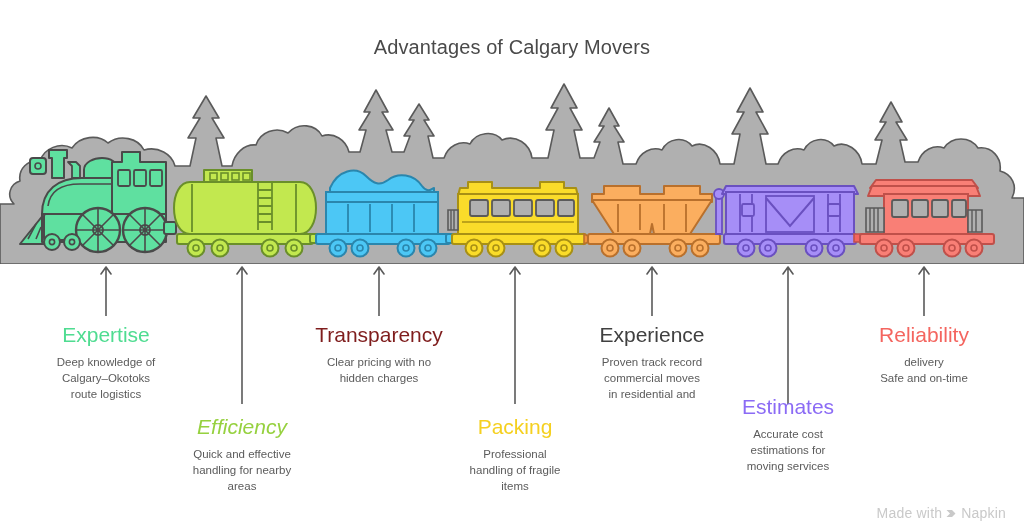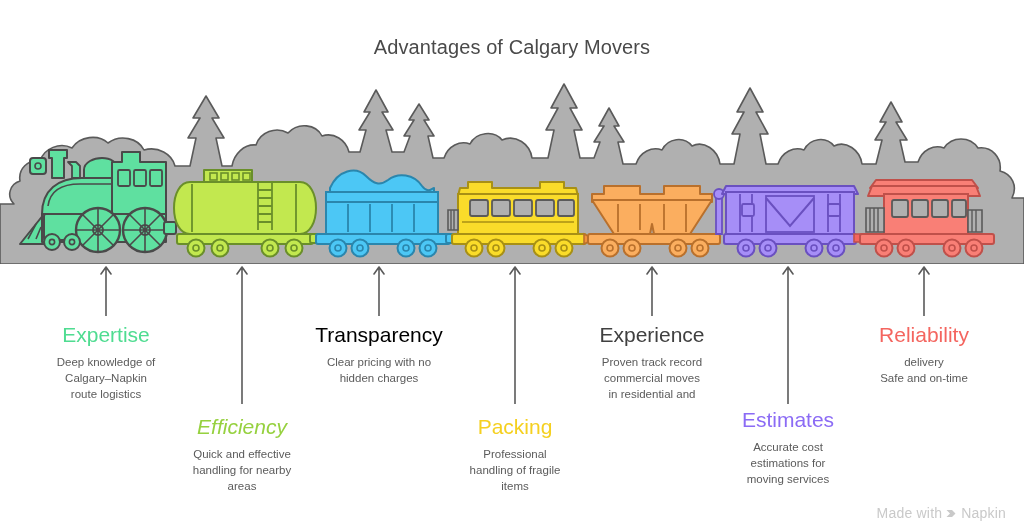--- a/index.html
+++ b/index.html
@@ -368,36 +368,36 @@
   <div class="arrow" style="left:917px; top:264px;">
     <svg width="14" height="52" viewBox="0 0 14 52">
         <path d="M7,52 L7,4 M2,10 L7,3 L12,10" fill="none" stroke="#5a5a5a" stroke-width="1.6" stroke-linecap="round" stroke-linejoin="round"></path>
       </svg>
   </div>
 
   <div class="callout" style="left:11px; top:325px;">
     <div class="cl-title" style="color:#4fdc91;">Expertise</div>
     <div class="cl-desc">
       <div>Deep knowledge of</div>
-      <div>Calgary–Napkin</div>
+      <div>Calgary–Okotoks</div>
       <div>route logistics</div>
     </div>
   </div>
 
   <div class="callout" style="left:147px; top:417px;">
     <div class="cl-title" style="color:#96d13f;font-style:italic;">Efficiency</div>
     <div class="cl-desc">
       <div>Quick and effective</div>
       <div>handling for nearby</div>
       <div>areas</div>
     </div>
   </div>
 
   <div class="callout" style="left:284px; top:325px;">
-    <div class="cl-title" style="color:#000000;">Transparency</div>
+    <div class="cl-title" style="color:#7f1d1d;">Transparency</div>
     <div class="cl-desc">
       <div>Clear pricing with no</div>
       <div>hidden charges</div>
     </div>
   </div>
 
   <div class="callout" style="left:420px; top:417px;">
     <div class="cl-title" style="color:#f5d020;">Packing</div>
     <div class="cl-desc">
       <div>Professional</div>
@@ -408,21 +408,21 @@
 
   <div class="callout" style="left:557px; top:325px;">
     <div class="cl-title" style="color:#404040;">Experience</div>
     <div class="cl-desc">
       <div>Proven track record</div>
       <div>commercial moves</div>
       <div>in residential and</div>
     </div>
   </div>
 
-  <div class="callout" style="left:693px; top:410px;">
+  <div class="callout" style="left:693px; top:397px;">
     <div class="cl-title" style="color:#8b6bf5;">Estimates</div>
     <div class="cl-desc">
       <div>Accurate cost</div>
       <div>estimations for</div>
       <div>moving services</div>
     </div>
   </div>
 
   <div class="callout" style="left:829px; top:325px;">
     <div class="cl-title" style="color:#f4655f;">Reliability</div>

